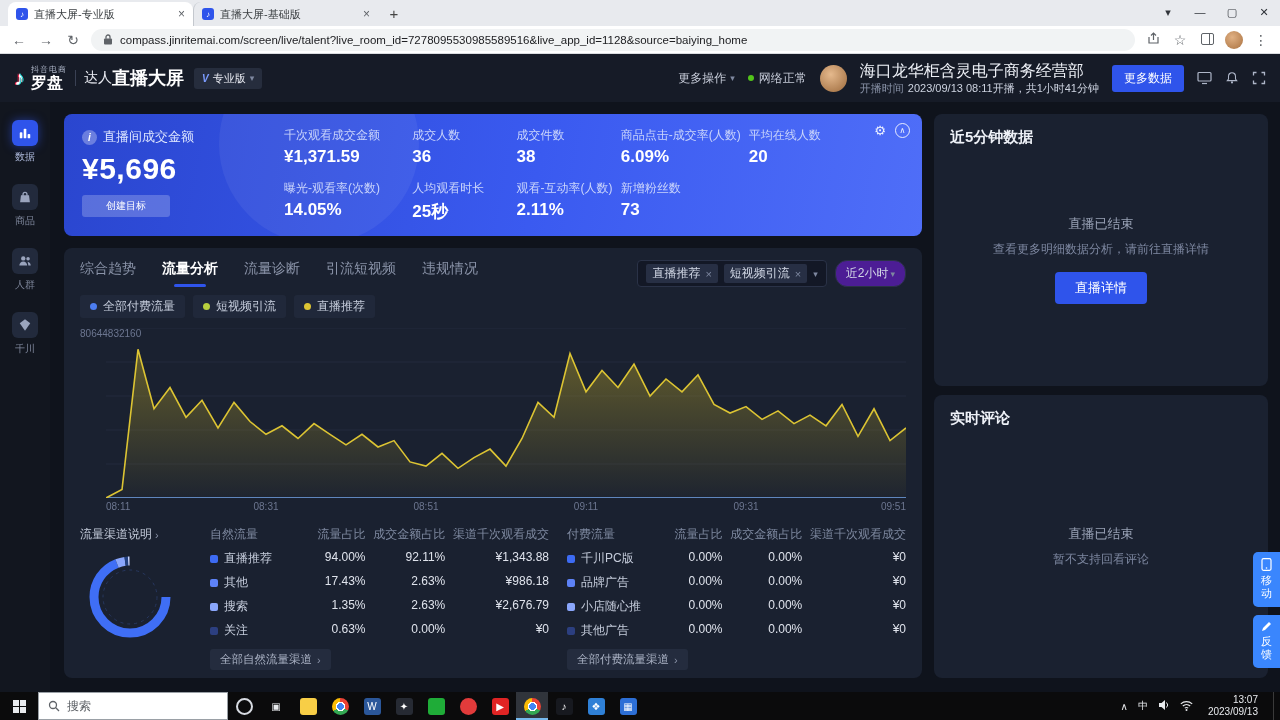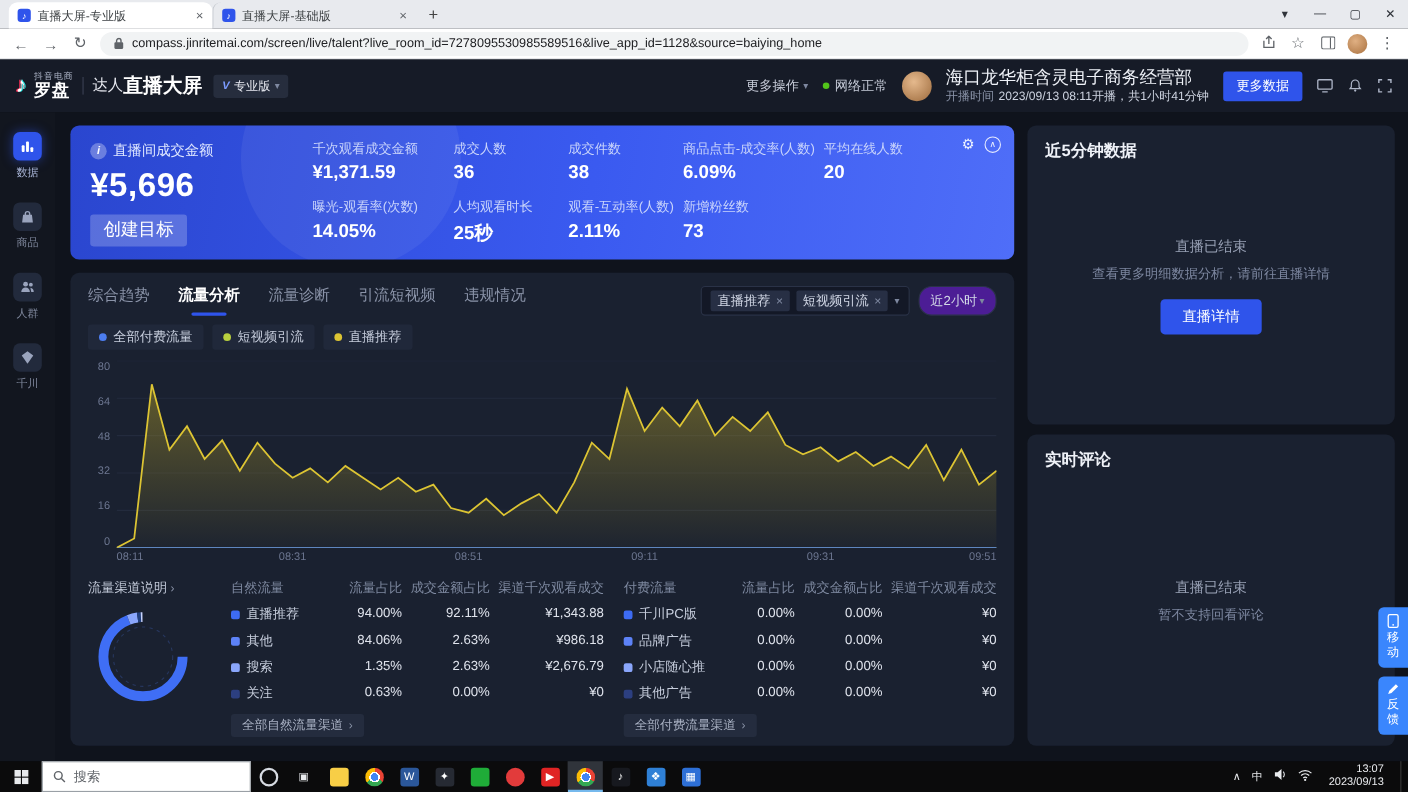--- a/index.html
+++ b/index.html
@@ -62,21 +62,21 @@
 .main-col{flex:1;display:flex;flex-direction:column;gap:12px;min-width:0;}
 .right-col{width:334px;display:flex;flex-direction:column;gap:9px;flex:none;}
 
 
 .banner{height:122px;border-radius:8px;background:linear-gradient(100deg,#2a46cf,#3a5af0 55%,#4f6ef8);position:relative;display:flex;padding:14px 18px;gap:22px;overflow:hidden;flex:none;}
 .banner::before{content:"";position:absolute;width:200px;height:200px;border-radius:50%;background:rgba(255,255,255,.06);left:155px;top:-70px;}
 .banner-left{width:180px;flex:none;display:flex;flex-direction:column;position:relative;z-index:1;}
 .banner-title{display:flex;align-items:center;gap:6px;font-size:13px;color:#dfe7ff;}
 .b-info{width:15px;height:15px;border-radius:50%;background:rgba(255,255,255,.3);font-size:10px;color:#fff;display:flex;align-items:center;justify-content:center;font-style:italic;font-weight:bold;flex:none;}
 .banner-amount{font-size:30px;font-weight:bold;color:#fff;margin-top:6px;letter-spacing:.5px;}
-.goal-btn{margin-top:9px;width:fit-content;background:rgba(255,255,255,.22);border:none;color:#fff;font-size:16px;padding:4px 12px;border-radius:3px;font-family:Liberation Mono, monospace;}
+.goal-btn{margin-top:9px;width:fit-content;background:rgba(255,255,255,.22);border:none;color:#fff;font-size:10px;padding:4px 24px;border-radius:3px;font-family:Liberation Mono, monospace;}
 .banner-metrics{flex:1;display:grid;grid-template-columns:1.25fr 1fr 1fr 1.15fr 1.3fr;row-gap:13px;column-gap:8px;align-content:center;padding-right:30px;position:relative;z-index:1;}
 .m-label{font-size:12px;color:#c9d4fb;white-space:nowrap;}
 .m-value{font-size:17px;font-weight:bold;color:#fff;margin-top:3px;}
 .banner-tools{position:absolute;top:9px;right:12px;display:flex;gap:9px;align-items:center;color:#eef2ff;z-index:2;}
 .collapse-circle{width:15px;height:15px;border-radius:50%;border:1.5px solid rgba(255,255,255,.85);font-size:8px;display:flex;align-items:center;justify-content:center;}
 
 
 .panel{background:#1a2130;border-radius:8px;}
 .main-panel{flex:1;padding:12px 16px;display:flex;flex-direction:column;min-height:0;}
 .tabs-row{display:flex;align-items:center;}
@@ -87,21 +87,21 @@
 .filters{margin-left:auto;display:flex;gap:8px;align-items:center;}
 .chip-box{display:flex;align-items:center;gap:6px;background:#131826;border:1px solid #2a3247;border-radius:4px;padding:3px 8px;}
 .chip{display:flex;align-items:center;gap:5px;background:#272f44;border-radius:2px;padding:1px 6px;font-size:12px;color:#d2d8e6;}
 .chip .x{color:#7e88a0;font-size:11px;}
 .caret{color:#7e88a0;font-size:9px;}
 .select-box{display:flex;align-items:center;gap:2px;background:#4c1d95;border:1px solid #2a3247;border-radius:12px;padding:4px 10px;font-size:12px;color:#d2d8e6;}
 .legend-row{display:flex;gap:8px;margin-top:8px;}
 .legend-chip{display:flex;align-items:center;gap:6px;background:#20283a;border-radius:3px;padding:3px 10px;font-size:12px;color:#c6cddc;}
 .dot{width:7px;height:7px;border-radius:50%;flex:none;}
 .chart-wrap{display:flex;margin-top:10px;}
-.ylabels{width:26px;display:flex;flex-direction:column;justify-content:space-between;text-align:right;font-size:10px;color:#6c7690;height:170px;padding-right:6px;flex:none;}
+.ylabels{width:26px;display:flex;justify-content:space-between;text-align:right;font-size:10px;color:#6c7690;height:170px;padding-right:6px;flex:none;}
 .plot{flex:1;min-width:0;}
 .plot svg{display:block;width:100%;height:170px;}
 .xlabels{position:relative;height:15px;font-size:10px;color:#6c7690;margin-top:3px;}
 .xlabels span{position:absolute;top:0;transform:translateX(-50%);}
 .xlabels span.noshift{transform:none;}
 .tables-row{display:flex;gap:18px;margin-top:10px;flex:1;min-height:0;}
 .donut-col{width:112px;flex:none;}
 .explain-link{font-size:12px;color:#c2c9d8;display:flex;align-items:center;gap:3px;white-space:nowrap;}
 .arrow{color:#8a93a8;font-size:11px;}
 .donut-col svg{margin-top:8px;margin-left:4px;}
@@ -457,21 +457,21 @@
                     <span>直播推荐</span>
                   </span>
                 <span class="num">94.00%</span>
                 <span class="num">92.11%</span>
                 <span class="num">¥1,343.88</span>
 
                 <span class="ch-label">
                     <span class="bullet b2"></span>
                     <span>其他</span>
                   </span>
-                <span class="num">84.06%</span>
+                <span class="num">17.43%</span>
                 <span class="num">2.63%</span>
                 <span class="num">¥986.18</span>
 
                 <span class="ch-label">
                     <span class="bullet b3"></span>
                     <span>搜索</span>
                   </span>
                 <span class="num">1.35%</span>
                 <span class="num">2.63%</span>
                 <span class="num">¥2,676.79</span>

